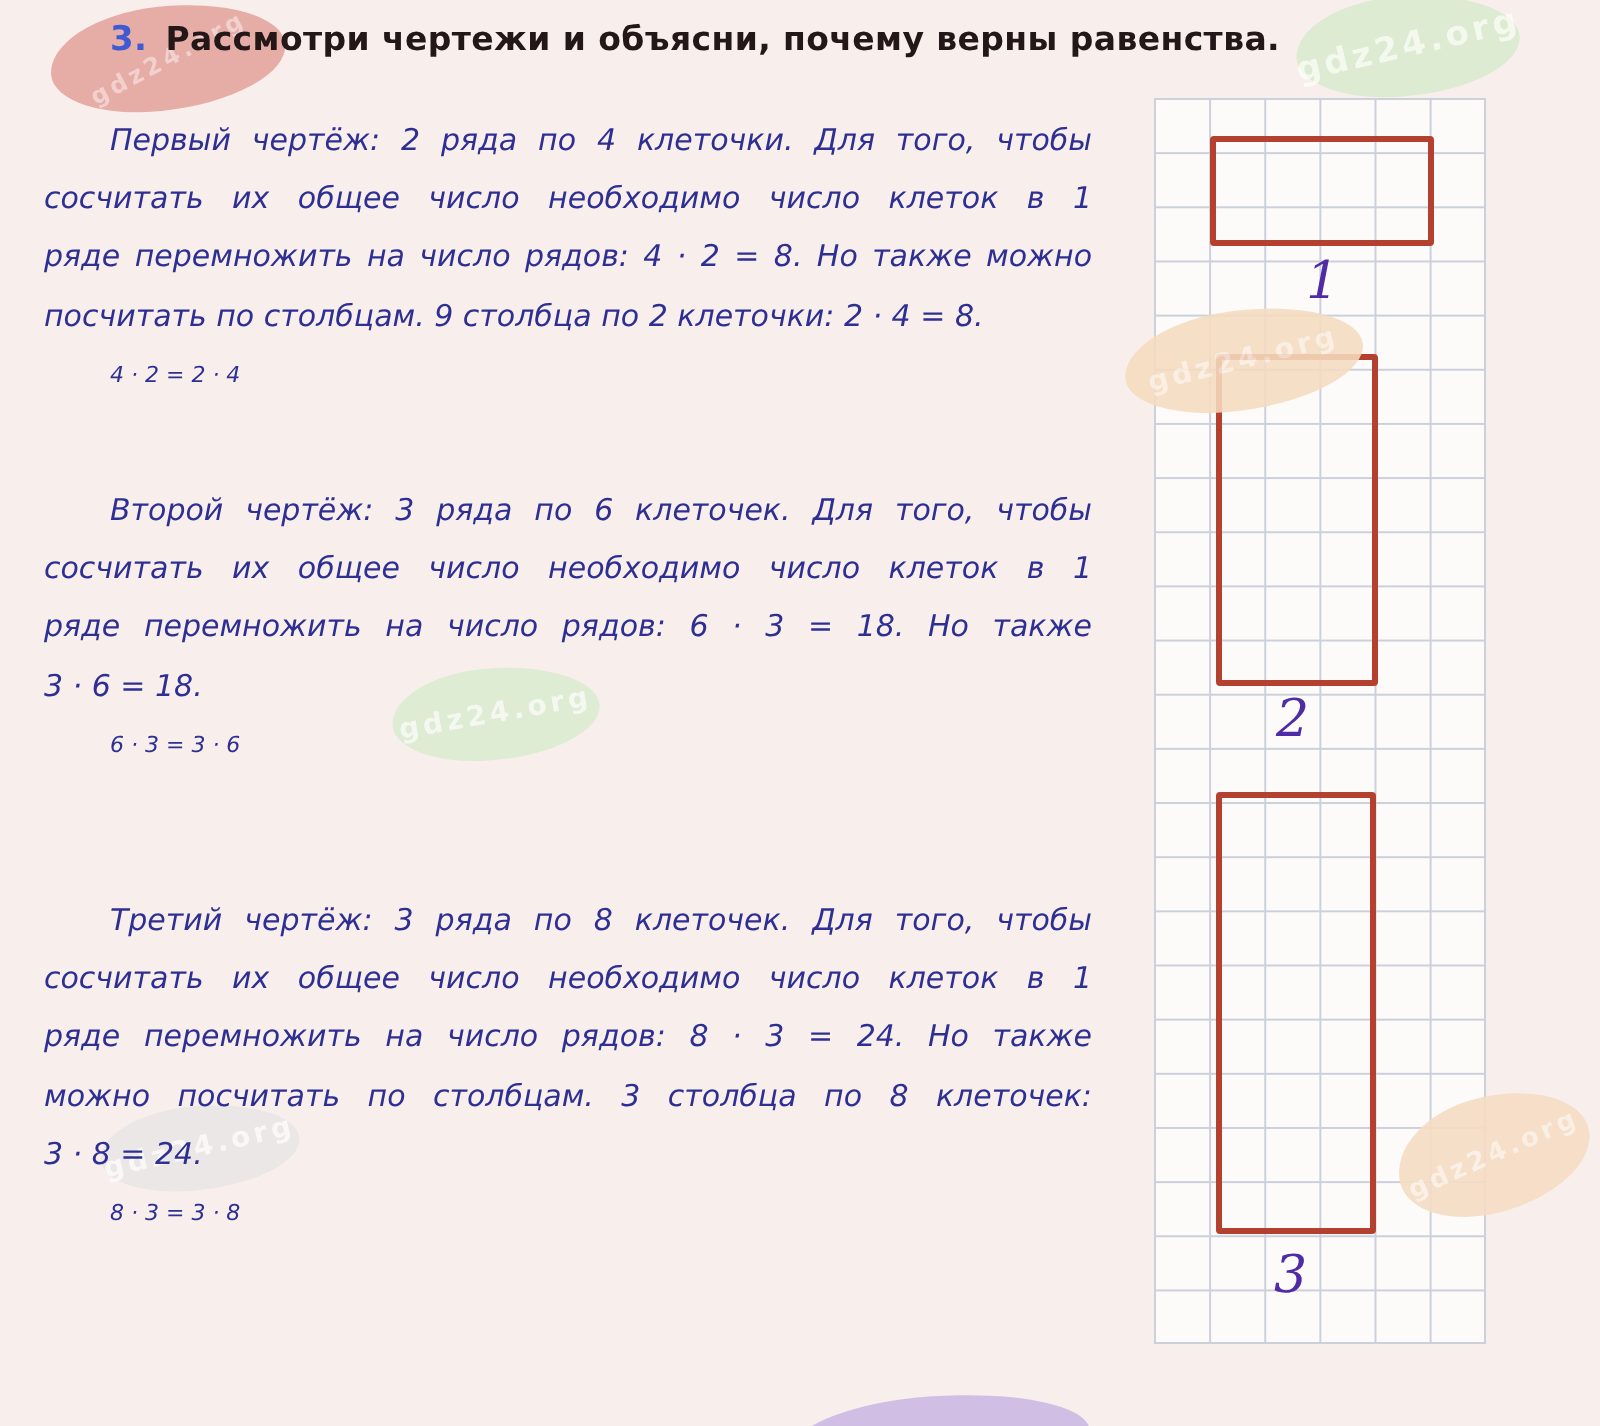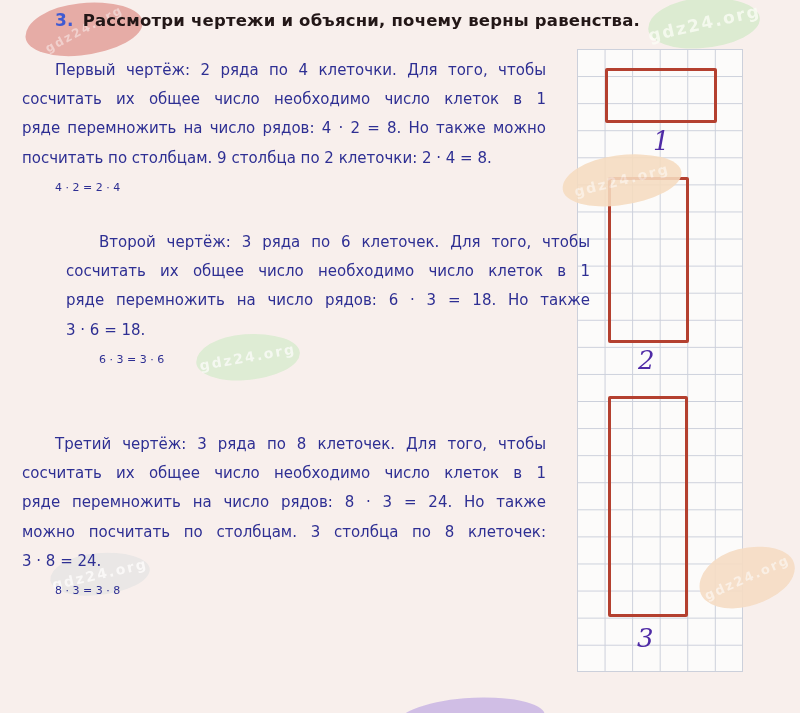--- a/index.html
+++ b/index.html
@@ -13,21 +13,21 @@
     background:var(--page_bg);
     font-family:"DejaVu Sans","Liberation Sans",sans-serif;
   }
   
   .title{position:absolute;left:55px;top:10px;z-index:4;font-weight:bold;
          font-size:16.5px;color:var(--title_text);letter-spacing:.2px;white-space:nowrap;}
   .tnum{color:var(--title_number);margin-right:9px;font-size:17px;}
   
   .text-col{position:absolute;inset:0;z-index:4;}
   .para{position:absolute;left:22px;width:524px;color:var(--text);
-        font-size:15px;line-height:29.2px;}
+        font-size:15px;line-height:29.2px;font-style:italic;}
   .line{white-space:normal;}
   .line.just{text-align:justify;text-align-last:justify;}
   .line.ind{text-indent:33px;}
   .line.eq{font-size:11px;}
   
   .grid-paper{
     position:absolute;left:577px;top:49px;width:166px;height:623px;z-index:1;
     background-color:var(--paper);
     background-image:
       linear-gradient(to right,var(--grid_line) 1px,transparent 1px),
@@ -64,28 +64,28 @@
 </div>
 
 <div class="text-col">
     <div class="para" style="top: 56px;">
       <div class="line just ind">Первый чертёж: 2 ряда по 4 клеточки. Для того, чтобы</div>
       <div class="line just">сосчитать их общее число необходимо число клеток в 1</div>
       <div class="line just">ряде перемножить на число рядов: 4 · 2 = 8. Но также можно</div>
       <div class="line">посчитать по столбцам. 9 столбца по 2 клеточки: 2 · 4 = 8.</div>
       <div class="line ind eq">4 · 2 = 2 · 4</div>
     </div>
-    <div class="para" style="top: 228px; margin-left: 44px;">
+    <div class="para" style="top: 241px;">
       <div class="line just ind">Второй чертёж: 3 ряда по 6 клеточек. Для того, чтобы</div>
       <div class="line just">сосчитать их общее число необходимо число клеток в 1</div>
       <div class="line just">ряде перемножить на число рядов: 6 · 3 = 18. Но также</div>
       <div class="line">3 · 6 = 18.</div>
       <div class="line ind eq">6 · 3 = 3 · 6</div>
     </div>
-    <div class="para" style="top: 430px;">
+    <div class="para" style="top: 446px;">
       <div class="line just ind">Третий чертёж: 3 ряда по 8 клеточек. Для того, чтобы</div>
       <div class="line just">сосчитать их общее число необходимо число клеток в 1</div>
       <div class="line just">ряде перемножить на число рядов: 8 · 3 = 24. Но также</div>
       <div class="line just">можно посчитать по столбцам. 3 столбца по 8 клеточек:</div>
       <div class="line">3 · 8 = 24.</div>
       <div class="line ind eq">8 · 3 = 3 · 8</div>
     </div>
   </div>
 
 <div class="blob" style="left: 25px; top: 3px; width: 118px; height: 52px; background: rgb(229, 165, 159); opacity: 0.9; transform: rotate(-6deg);">

